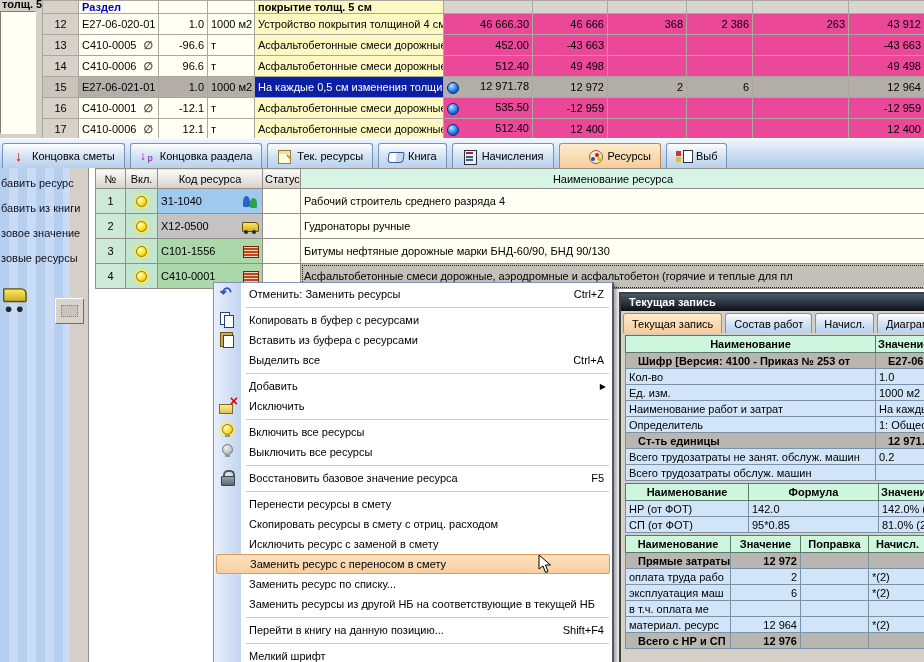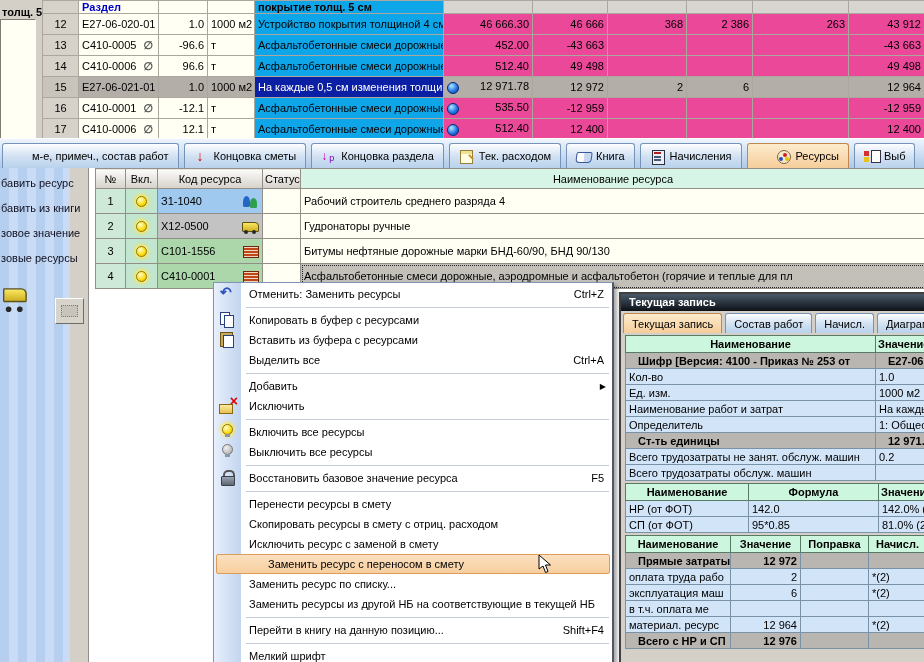--- a/index.html
+++ b/index.html
@@ -1,33 +1,33 @@
 <!DOCTYPE html>
 <html><head>
 <meta charset="utf-8">
 <style>
   html,body{margin:0;padding:0;background:#888;}
   #stage{position:relative;width:924px;height:662px;overflow:hidden;background:#d4d0c8;
          font-family:"Liberation Sans",sans-serif;font-size:11px;color:#000;}
   
-  #corner{position:absolute;left:0;top:0;width:42px;height:138px;background:#d4d0c8;margin-top:8px;}
+  #corner{position:absolute;left:0;top:0;width:42px;height:138px;background:#d4d0c8;}
   #corner-text{position:absolute;left:2px;top:-2px;font-weight:bold;white-space:nowrap;}
   #corner-panel{position:absolute;left:0;top:11px;width:34px;height:121px;background:#fffff4;
                 border:1px solid;border-color:#807c74 #fff #fff #807c74;}
   #top-table{position:absolute;left:42px;top:0;width:882px;height:138px;background:#fff;}
   #top-table table{border-collapse:collapse;table-layout:fixed;width:882px;}
   #top-table td{border:1px solid #aba79f;overflow:hidden;white-space:nowrap;height:20px;padding:0 3px;}
   #top-table tr.sec td{height:11px;font-weight:bold;}
   col.w-num{width:36px}col.w-code{width:80px}col.w-qty{width:49px}col.w-unit{width:47px}
   col.w-name{width:189px}col.w-cost{width:89px}col.w-tot{width:75px}col.w-c3{width:79px}
   col.w-c4{width:66px}col.w-c5{width:96px}col.w-c6{width:76px}
   .c-num{background:#d6d2ca;text-align:center;border-color:#9a968e;}
   .c-code,.c-qty,.c-unit{background:#fffff4;}
   .c-qty{text-align:right;}
-  .c-name{background:#0ea5e9;}
+  .c-name{background:#fef9c3;}
   .c-v{background:#ec4899;text-align:right;}
   tr.sec .c-v{background:#d8d5d0;}
   tr.sec .sec-code{color:#0000cc;}
   tr[data-sel] td{background:#b3afa8;}
   tr[data-sel] .c-num{background:#c8c4bc;}
   tr[data-sel] .c-name{background:#0b1fa5;color:#fff;}
   .clip{display:none;color:#555;font-weight:bold;margin-left:7px;}
   .clip[data-clip]{display:inline;}
   .globe{display:none;}
   .globe[data-g]{display:inline-block;float:left;width:10px;height:10px;margin-top:2px;border-radius:50%;
@@ -118,21 +118,21 @@
      background:linear-gradient(#9aa4b2,#5d6672);border:1px solid #3a4049;border-radius:1px;}
   
   #menu{position:absolute;left:213px;top:282px;width:401px;height:390px;background:#fff;
      border:1px solid #8095b5;border-right:2px solid #50586a;box-shadow:3px 3px 4px rgba(0,0,0,.35);
      padding-top:1px;box-sizing:border-box;}
   #menu::before{content:"";position:absolute;left:0;top:0;width:27px;height:100%;
      background:linear-gradient(90deg,#e8effc,#c2d5ef);}
   .mi{position:relative;height:20px;display:flex;align-items:center;padding:0 8px 0 35px;white-space:nowrap;}
   .mi[data-sep]{height:1px;background:#c6cbd8;margin:3px 3px 2px 32px;padding:0;overflow:hidden;}
   .mi[data-hl]{background:linear-gradient(#fbe0c0,#f7cf9f);border:1px solid #dd9c58;border-radius:2px;
-     margin:0 2px;padding-left:51px;height:18px;}
+     margin:0 2px;padding-left:33px;height:18px;}
   .mic{position:absolute;left:5px;top:2px;width:17px;height:16px;}
   .mshort{margin-left:auto;}
   .mi[data-sub]::after{content:"▶";position:absolute;right:6px;font-size:8px;}
   
   #panel{position:absolute;left:619px;top:292px;width:305px;height:370px;background:#d4d0c8;
      border-left:2px solid #404040;border-top:2px solid #404040;box-sizing:border-box;}
   #panel-title{height:17px;background:linear-gradient(#4a5a6a,#0c1016);color:#fff;font-weight:bold;
      padding:2px 0 0 8px;box-sizing:border-box;}
   #panel-tabs{height:22px;display:flex;gap:3px;align-items:flex-end;padding-left:2px;}
   .ptab{height:19px;display:flex;align-items:center;padding:0 8px;white-space:nowrap;
@@ -271,38 +271,34 @@
             <td class="c-v"></td>
             <td class="c-v"></td>
             <td class="c-v">12 400</td>
           </tr>
         </tbody>
     </table>
   </div>
 
   <div id="toolbar">
 
-      <div class="tab">
-        <span class="tico"></span>
-        <span>м-е, примеч., состав работ</span>
-      </div>
 
       <div class="tab">
         <span class="tico" data-icon="red-down-arrow-icon"></span>
         <span>Концовка сметы</span>
       </div>
 
       <div class="tab">
         <span class="tico" data-icon="down-arrow-p-icon"></span>
         <span>Концовка раздела</span>
       </div>
 
       <div class="tab">
         <span class="tico" data-icon="notepad-icon"></span>
-        <span>Тек. расходом</span>
+        <span>Тек. ресурсы</span>
       </div>
 
       <div class="tab">
         <span class="tico" data-icon="book-icon"></span>
         <span>Книга</span>
       </div>
 
       <div class="tab">
         <span class="tico" data-icon="calculator-icon"></span>
         <span>Начисления</span>

